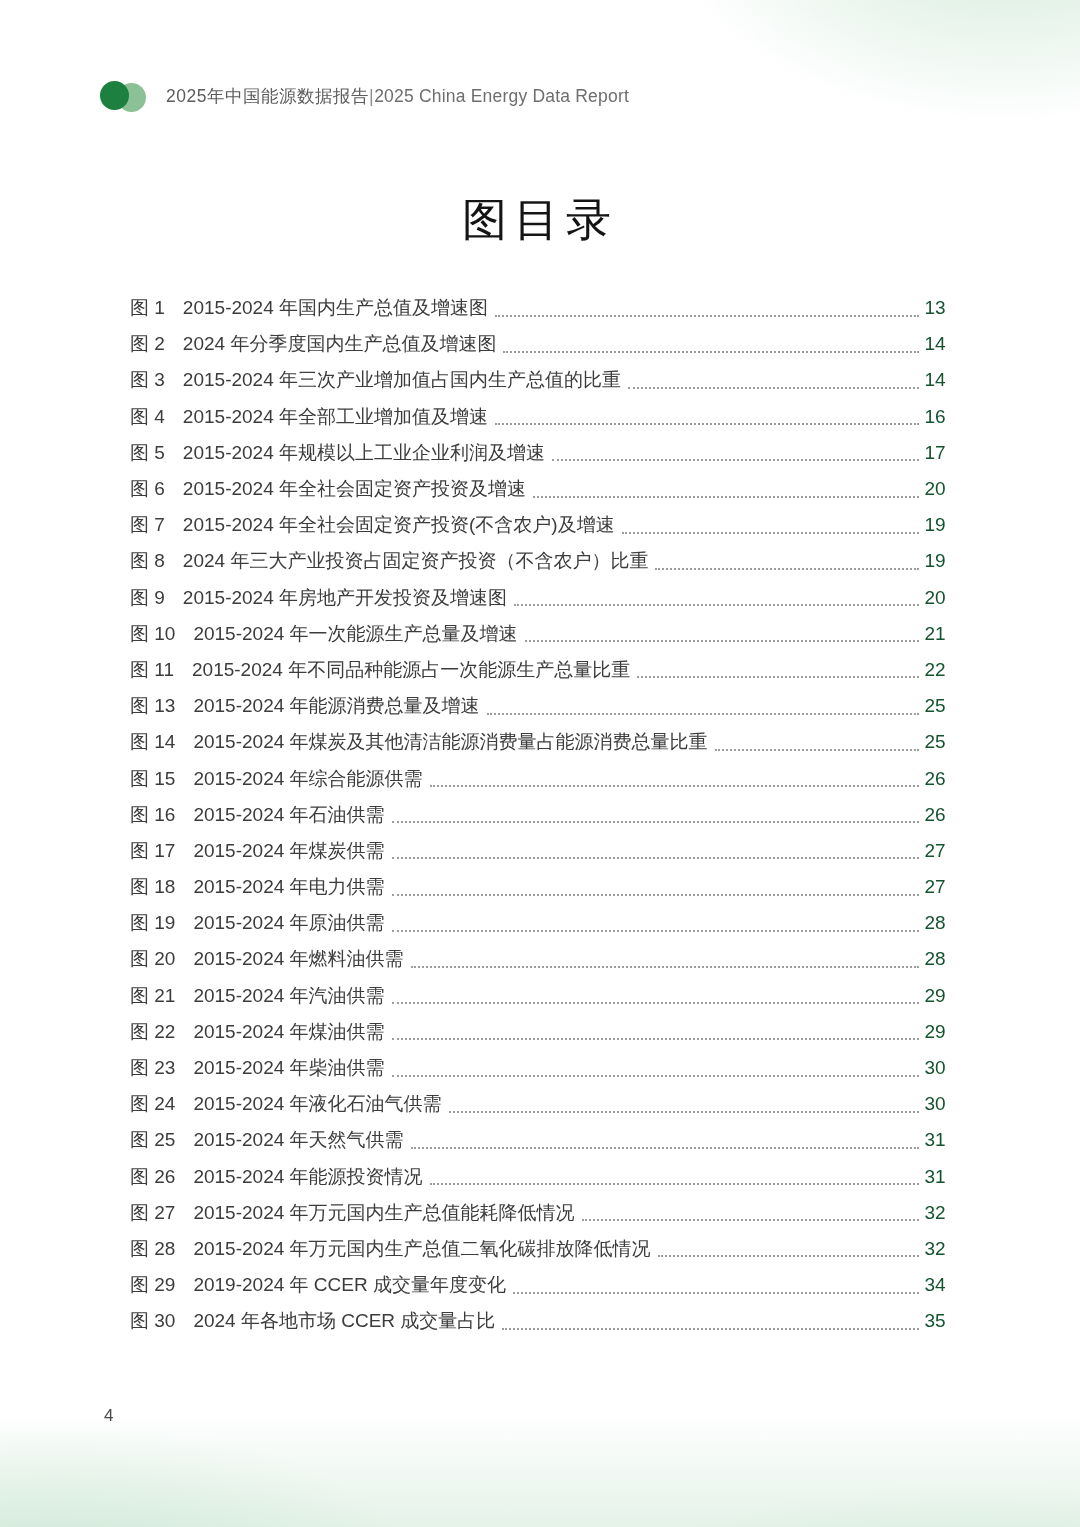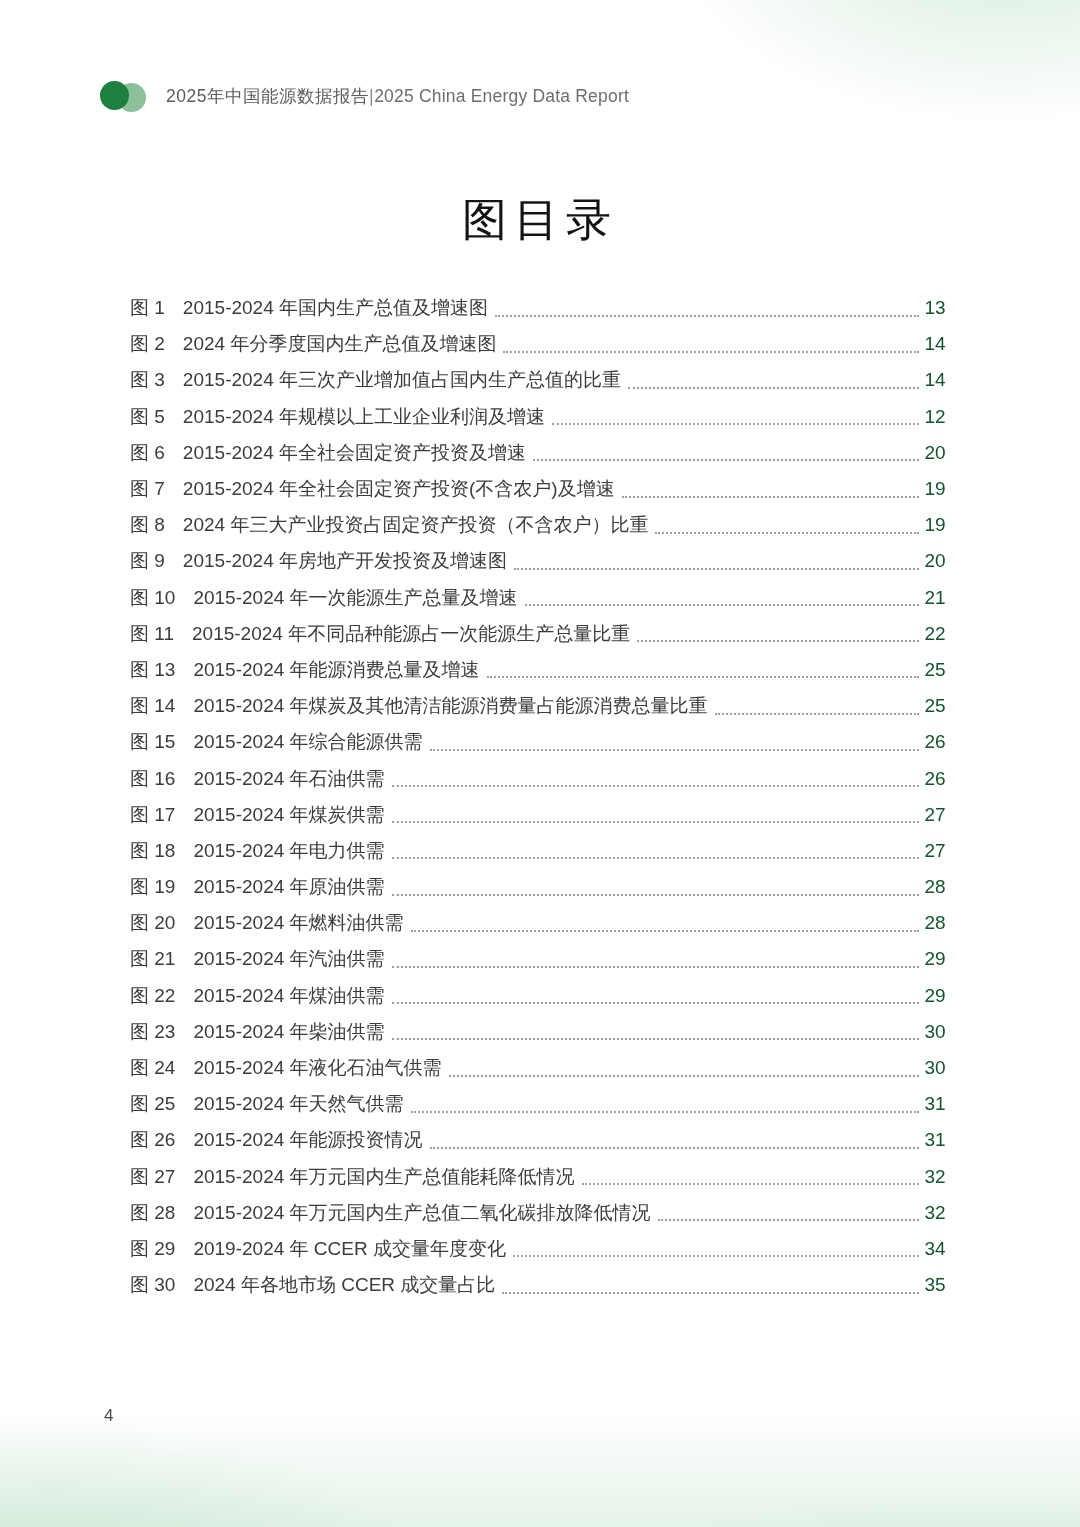--- a/index.html
+++ b/index.html
@@ -130,26 +130,32 @@
     <span class="toc-page">14</span>
   </div>
 
   <div class="toc-row">
     <span class="toc-label">图 3</span>
     <span class="toc-title">2015-2024 年三次产业增加值占国内生产总值的比重</span>
     <span class="toc-dots"></span>
     <span class="toc-page">14</span>
   </div>
 
+  <div class="toc-row">
+    <span class="toc-label">图 4</span>
+    <span class="toc-title">2015-2024 年全部工业增加值及增速</span>
+    <span class="toc-dots"></span>
+    <span class="toc-page">16</span>
+  </div>
 
   <div class="toc-row">
     <span class="toc-label">图 5</span>
     <span class="toc-title">2015-2024 年规模以上工业企业利润及增速</span>
     <span class="toc-dots"></span>
-    <span class="toc-page">12</span>
+    <span class="toc-page">17</span>
   </div>
 
   <div class="toc-row">
     <span class="toc-label">图 6</span>
     <span class="toc-title">2015-2024 年全社会固定资产投资及增速</span>
     <span class="toc-dots"></span>
     <span class="toc-page">20</span>
   </div>
 
   <div class="toc-row">

